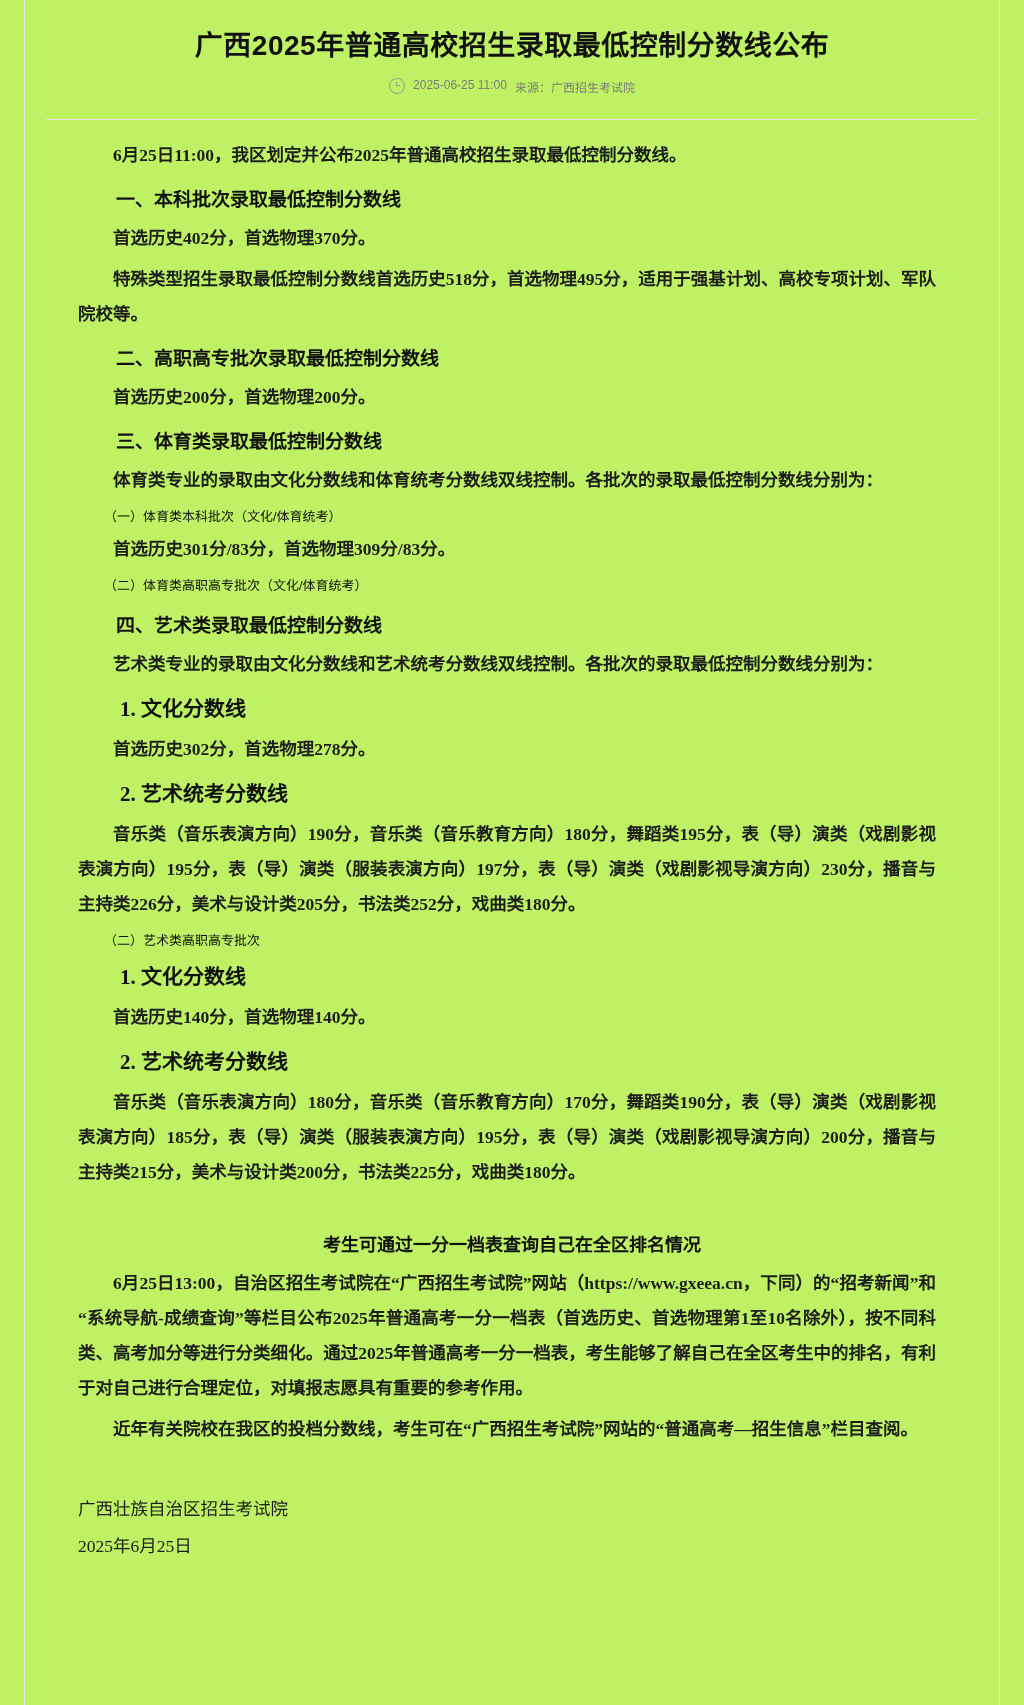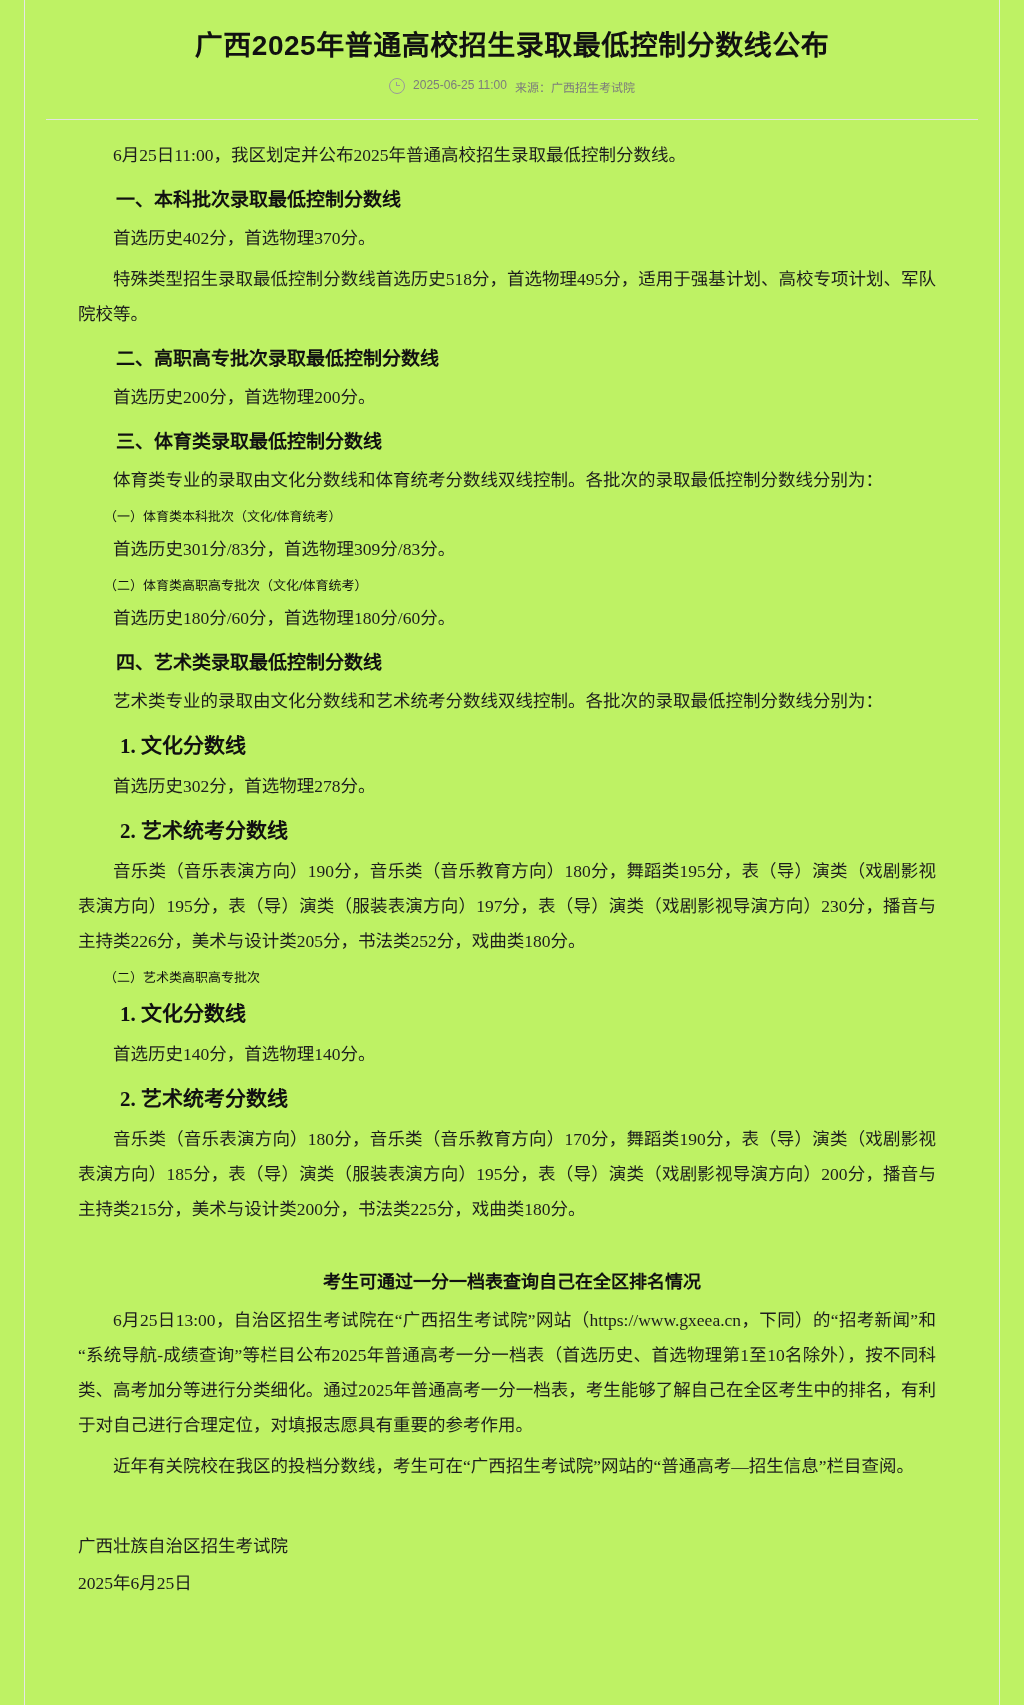--- a/index.html
+++ b/index.html
@@ -92,20 +92,21 @@
   .doc-body {
     padding: 18px 78px 40px 78px;
   }
   p.para {
     font-size: 17.5px;
     line-height: 2.0;
     margin: 0 10px 6px 0;
     text-indent: 2em;
     text-align: justify;
     color: #1d1d1d;
+    font-weight: bold;
   }
   h2.sec {
     font-family: "Liberation Sans", "DejaVu Sans", sans-serif;
     font-size: 19px;
     font-weight: bold;
     line-height: 2.0;
     margin: 8px 0 2px 0;
     text-indent: 2em;
     color: #111;
   }
@@ -170,21 +171,20 @@
     <p class="para">特殊类型招生录取最低控制分数线首选历史518分，首选物理495分，适用于强基计划、高校专项计划、军队院校等。</p>
 
     <h2 class="sec">二、高职高专批次录取最低控制分数线</h2>
     <p class="para">首选历史200分，首选物理200分。</p>
 
     <h2 class="sec">三、体育类录取最低控制分数线</h2>
     <p class="para">体育类专业的录取由文化分数线和体育统考分数线双线控制。各批次的录取最低控制分数线分别为：</p>
     <h3 class="subsec">（一）体育类本科批次（文化/体育统考）</h3>
     <p class="para">首选历史301分/83分，首选物理309分/83分。</p>
     <h3 class="subsec">（二）体育类高职高专批次（文化/体育统考）</h3>
-    <p class="para">首选历史180分/60分，首选物理180分/60分。</p>
 
     <h2 class="sec">四、艺术类录取最低控制分数线</h2>
     <p class="para">艺术类专业的录取由文化分数线和艺术统考分数线双线控制。各批次的录取最低控制分数线分别为：</p>
 
     <h4 class="minorsec">1. 文化分数线</h4>
     <p class="para">首选历史302分，首选物理278分。</p>
     <h4 class="minorsec">2. 艺术统考分数线</h4>
     <p class="para">音乐类（音乐表演方向）190分，音乐类（音乐教育方向）180分，舞蹈类195分，表（导）演类（戏剧影视表演方向）195分，表（导）演类（服装表演方向）197分，表（导）演类（戏剧影视导演方向）230分，播音与主持类226分，美术与设计类205分，书法类252分，戏曲类180分。</p>
 
     <h3 class="subsec">（二）艺术类高职高专批次</h3>

